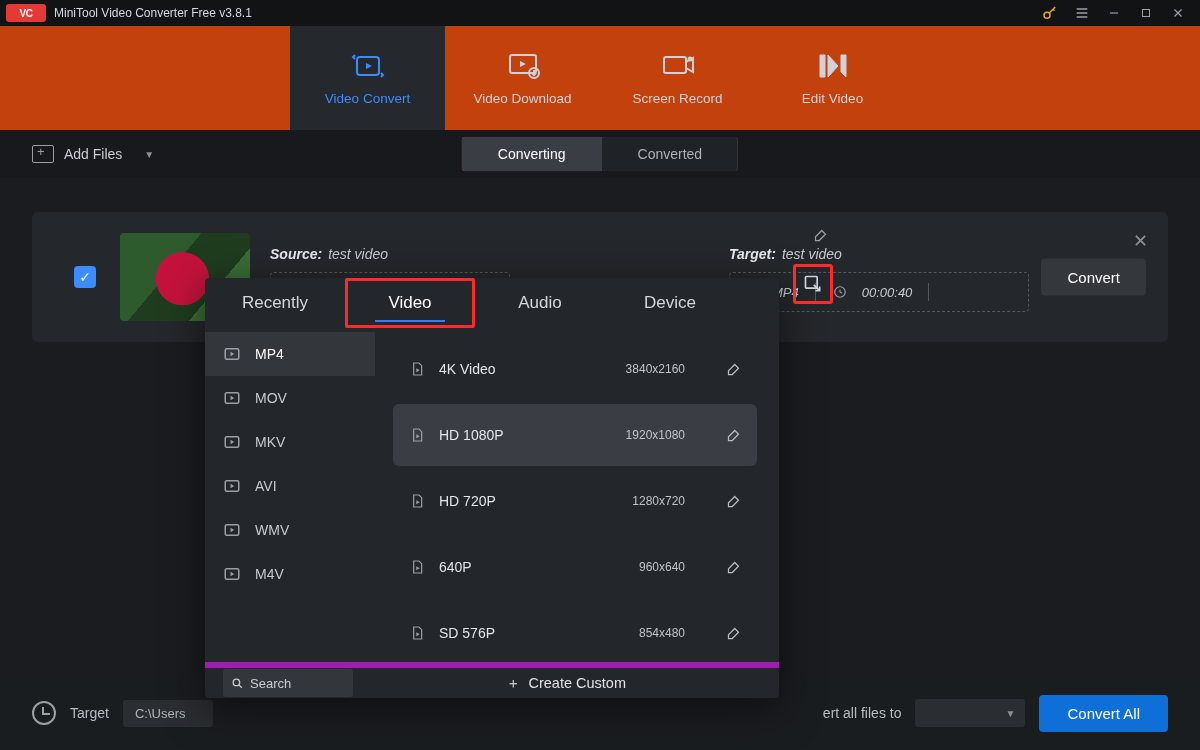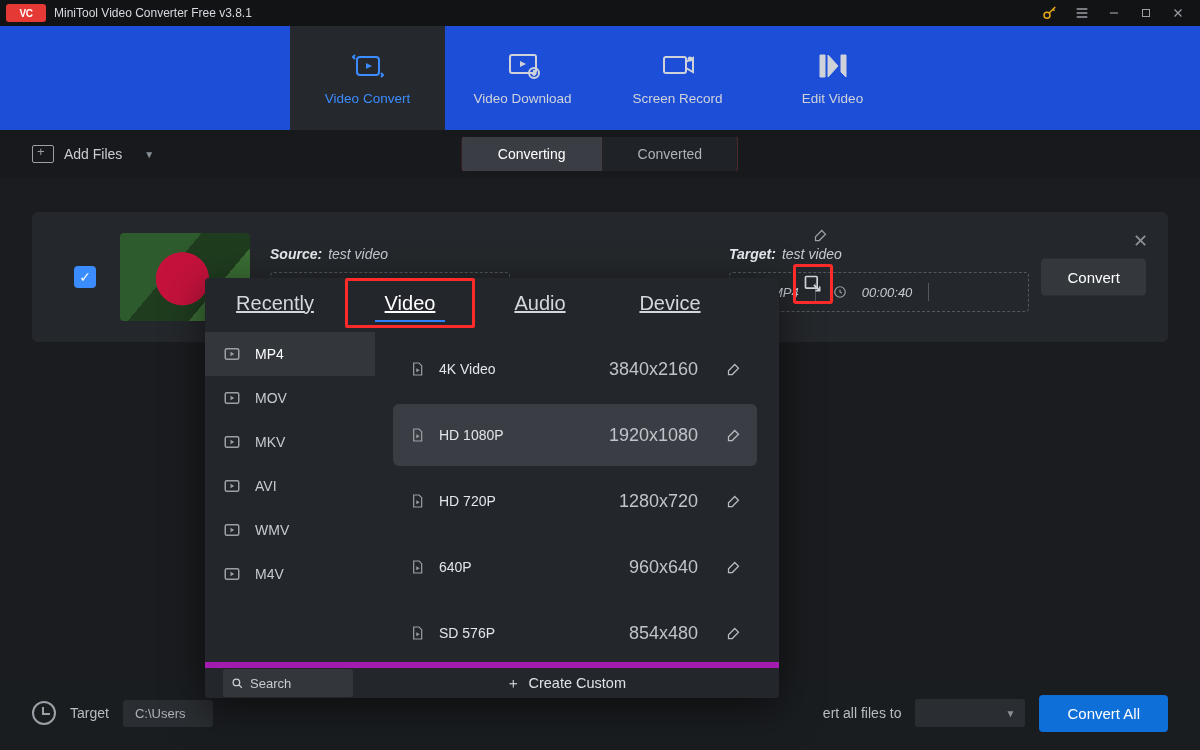--- a/index.html
+++ b/index.html
@@ -7,21 +7,21 @@
 body { background: #1a1c1f; color: #b8bcc2; user-select: none; }
 
 
 .titlebar { height: 26px; background: #111315; display: flex; align-items: center; padding: 0 6px; font-size: 12px; color: #d7dadf; }
 .titlebar .logo { width: 40px; height: 18px; background: #e53935; border-radius: 3px; display: inline-flex; align-items: center; justify-content: center; color:#fff; font-weight:700; font-size:10px; margin-right:8px; letter-spacing:-0.5px;}
 .titlebar .spacer { flex: 1; }
 .titlebar .tb-ico { width: 32px; height: 22px; display:inline-flex; align-items:center; justify-content:center; color:#9aa0a6; }
 .titlebar .key { color:#e7a916; }
 
 
-.toptabs { height: 104px; background:#1d4ed8; display:flex; align-items:stretch; justify-content:center; gap:0; }
+.toptabs { height: 104px; background:#c2410c; display:flex; align-items:stretch; justify-content:center; gap:0; }
 .toptab { width:155px; display:flex; flex-direction:column; align-items:center; justify-content:center; gap:10px; font-size:13.5px; color:#cfd3d9; }
 .toptab.active { background:#25282c; color:#3a8cff; }
 .toptab .ticon { width:38px; height:30px; display:flex; align-items:center; justify-content:center; }
 .toptab svg { stroke:#cfd3d9; }
 .toptab.active svg { stroke:#3a8cff; fill:none; }
 
 
 .toolbar { height: 48px; background:#17191c; display:flex; align-items:center; padding:0 32px; position:relative; }
 .addfiles { display:flex; align-items:center; gap:10px; color:#c9cdd3; font-size:14px; }
 .addfiles .af-icon { width:22px; height:18px; border:1.5px solid #9aa0a6; border-radius:2px; position:relative; }
@@ -60,38 +60,38 @@
 .bottombar .clock { width:24px; height:24px; border:2px solid #9aa0a6; border-radius:50%; position:relative; }
 .bottombar .clock::after { content:""; position:absolute; left:50%; top:50%; width:6px; height:6px; border-left:2px solid #9aa0a6; border-bottom:2px solid #9aa0a6; transform:translate(-2px,-6px);}
 .pathbox { background:#2a2d31; border-radius:3px; padding:6px 12px; color:#aeb3ba; font-size:13px; width:90px; overflow:hidden; white-space:nowrap;}
 .bottombar .spacer { flex:1; }
 .merge-dd { background:#2a2d31; border-radius:3px; width:110px; height:28px; display:flex; align-items:center; justify-content:flex-end; padding:0 10px; color:#8a9097; font-size:10px;}
 .convertall { background:#0f6fd8; color:#fff; border-radius:4px; padding:10px 28px; font-size:15px; font-weight:500;}
 
 
 .popover { position:absolute; left:205px; top:278px; width:574px; height:420px; background:#23262a; border-radius:4px; box-shadow:0 10px 40px rgba(0,0,0,.55); display:flex; flex-direction:column; overflow:hidden; z-index:50;}
 .ptabs { height:50px; display:flex; align-items:stretch;}
-.ptab { flex:none; width:130px; display:flex; align-items:center; justify-content:center; font-size:20px; color:#d4d8de;text-decoration:underline; }
+.ptab { flex:none; width:130px; display:flex; align-items:center; justify-content:center; font-size:17px; color:#d4d8de; }
 .ptab:first-child { width:140px;}
 .ptab.active { color:#fff; font-weight:500; position:relative;}
 .ptab.active::after { content:""; position:absolute; left:30px; right:30px; bottom:6px; height:2.5px; background:#2f7fff;}
 .redframe { outline:3px solid #ff2b2b; outline-offset:-3px; border-radius:2px;}
 .pbody { flex:1; display:flex; overflow:hidden;}
 .plist { width:170px; background:#23262a; overflow-y:auto; padding:4px 0;}
 .plist::-webkit-scrollbar{width:0;}
 .pitem { height:44px; display:flex; align-items:center; gap:12px; padding:0 18px; font-size:14px; color:#c7cbd1;}
 .pitem.sel { background:#33373c; color:#fff;}
 .pitem .fico { width:20px; height:16px; flex:none; color:#9aa0a6;}
 .presets { flex:1; position:relative; overflow-y:auto; padding:6px 22px 0 18px;}
 .presets::-webkit-scrollbar{width:6px;}
 .presets::-webkit-scrollbar-thumb{background:#3b3f45;border-radius:3px;}
 .preset { height:62px; margin:4px 0; border-radius:6px; display:flex; align-items:center; padding:0 16px; gap:14px; }
 .preset.sel { background:#3a3e44; }
 .preset .pname { flex:1; font-size:14px; color:#e2e5ea;}
-.preset .pres { font-size:18px; color:#c0c4ca; margin-right:14px;}
+.preset .pres { font-size:12px; color:#c0c4ca; margin-right:27px;}
 .preset .pedit { color:#b7bcc3;}
 .pfoot { height:36px; border-top:6px solid #a21caf; display:flex; align-items:center;}
 .searchbox { margin-left:18px; background:#33373c; border-radius:3px; height:28px; width:130px; display:flex; align-items:center; padding:0 8px; gap:6px; color:#c9cdd3; font-size:13px;}
 .createcustom { flex:1; display:flex; align-items:center; justify-content:center; gap:8px; color:#dfe2e7; font-size:14.5px;}
 
 
 .redbox2 { position:absolute; left:793px; top:264px; width:40px; height:40px; border:3px solid #ff2b2b; border-radius:3px; z-index:60; pointer-events:none;}
 .arrowbtn { position:absolute; left:800px; top:271px; width:26px; height:26px; display:flex; align-items:center; justify-content:center; z-index:55; color:#cfd3d9;}
 
 svg { display:block; }

